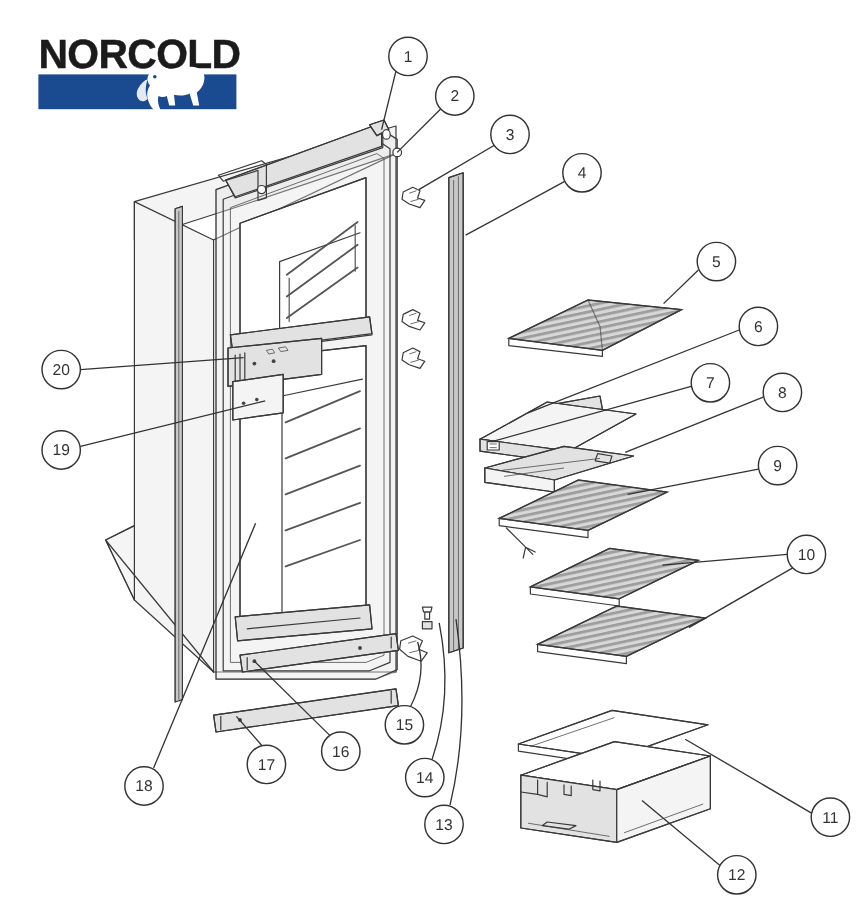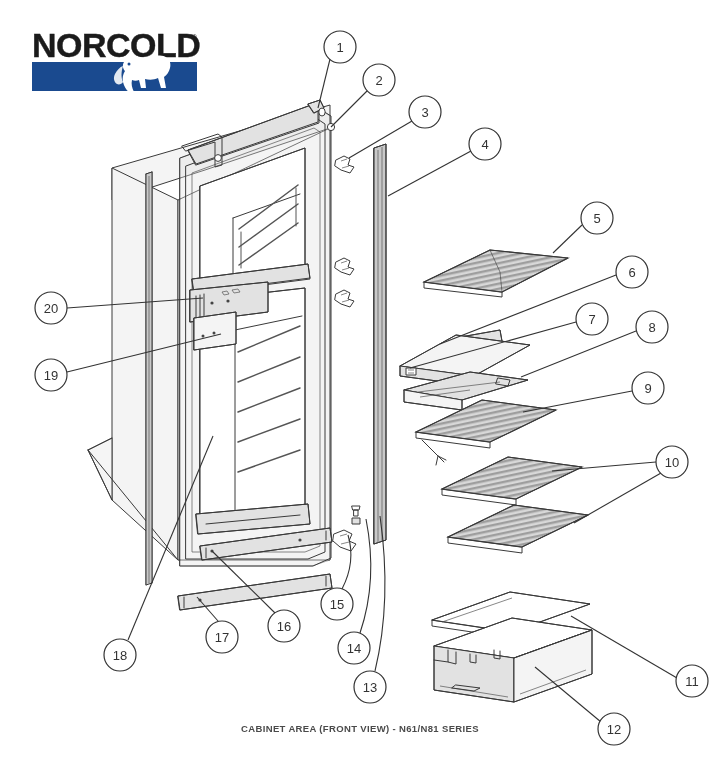--- a/index.html
+++ b/index.html
@@ -415,15 +415,14 @@
         <text class="callout-num" x="51" y="375">19</text>
       </g>
       <g>
         <circle class="bub" cx="51" cy="308" r="16"></circle>
         <text class="callout-num" x="51" y="308">20</text>
       </g>
     </g>
 
   </svg>
 
-  <div class="caption">CABINET AREA (FRONT VIEW)  -  N61/N81 SERIES</div>
 
 </div>
 
 </body></html>

